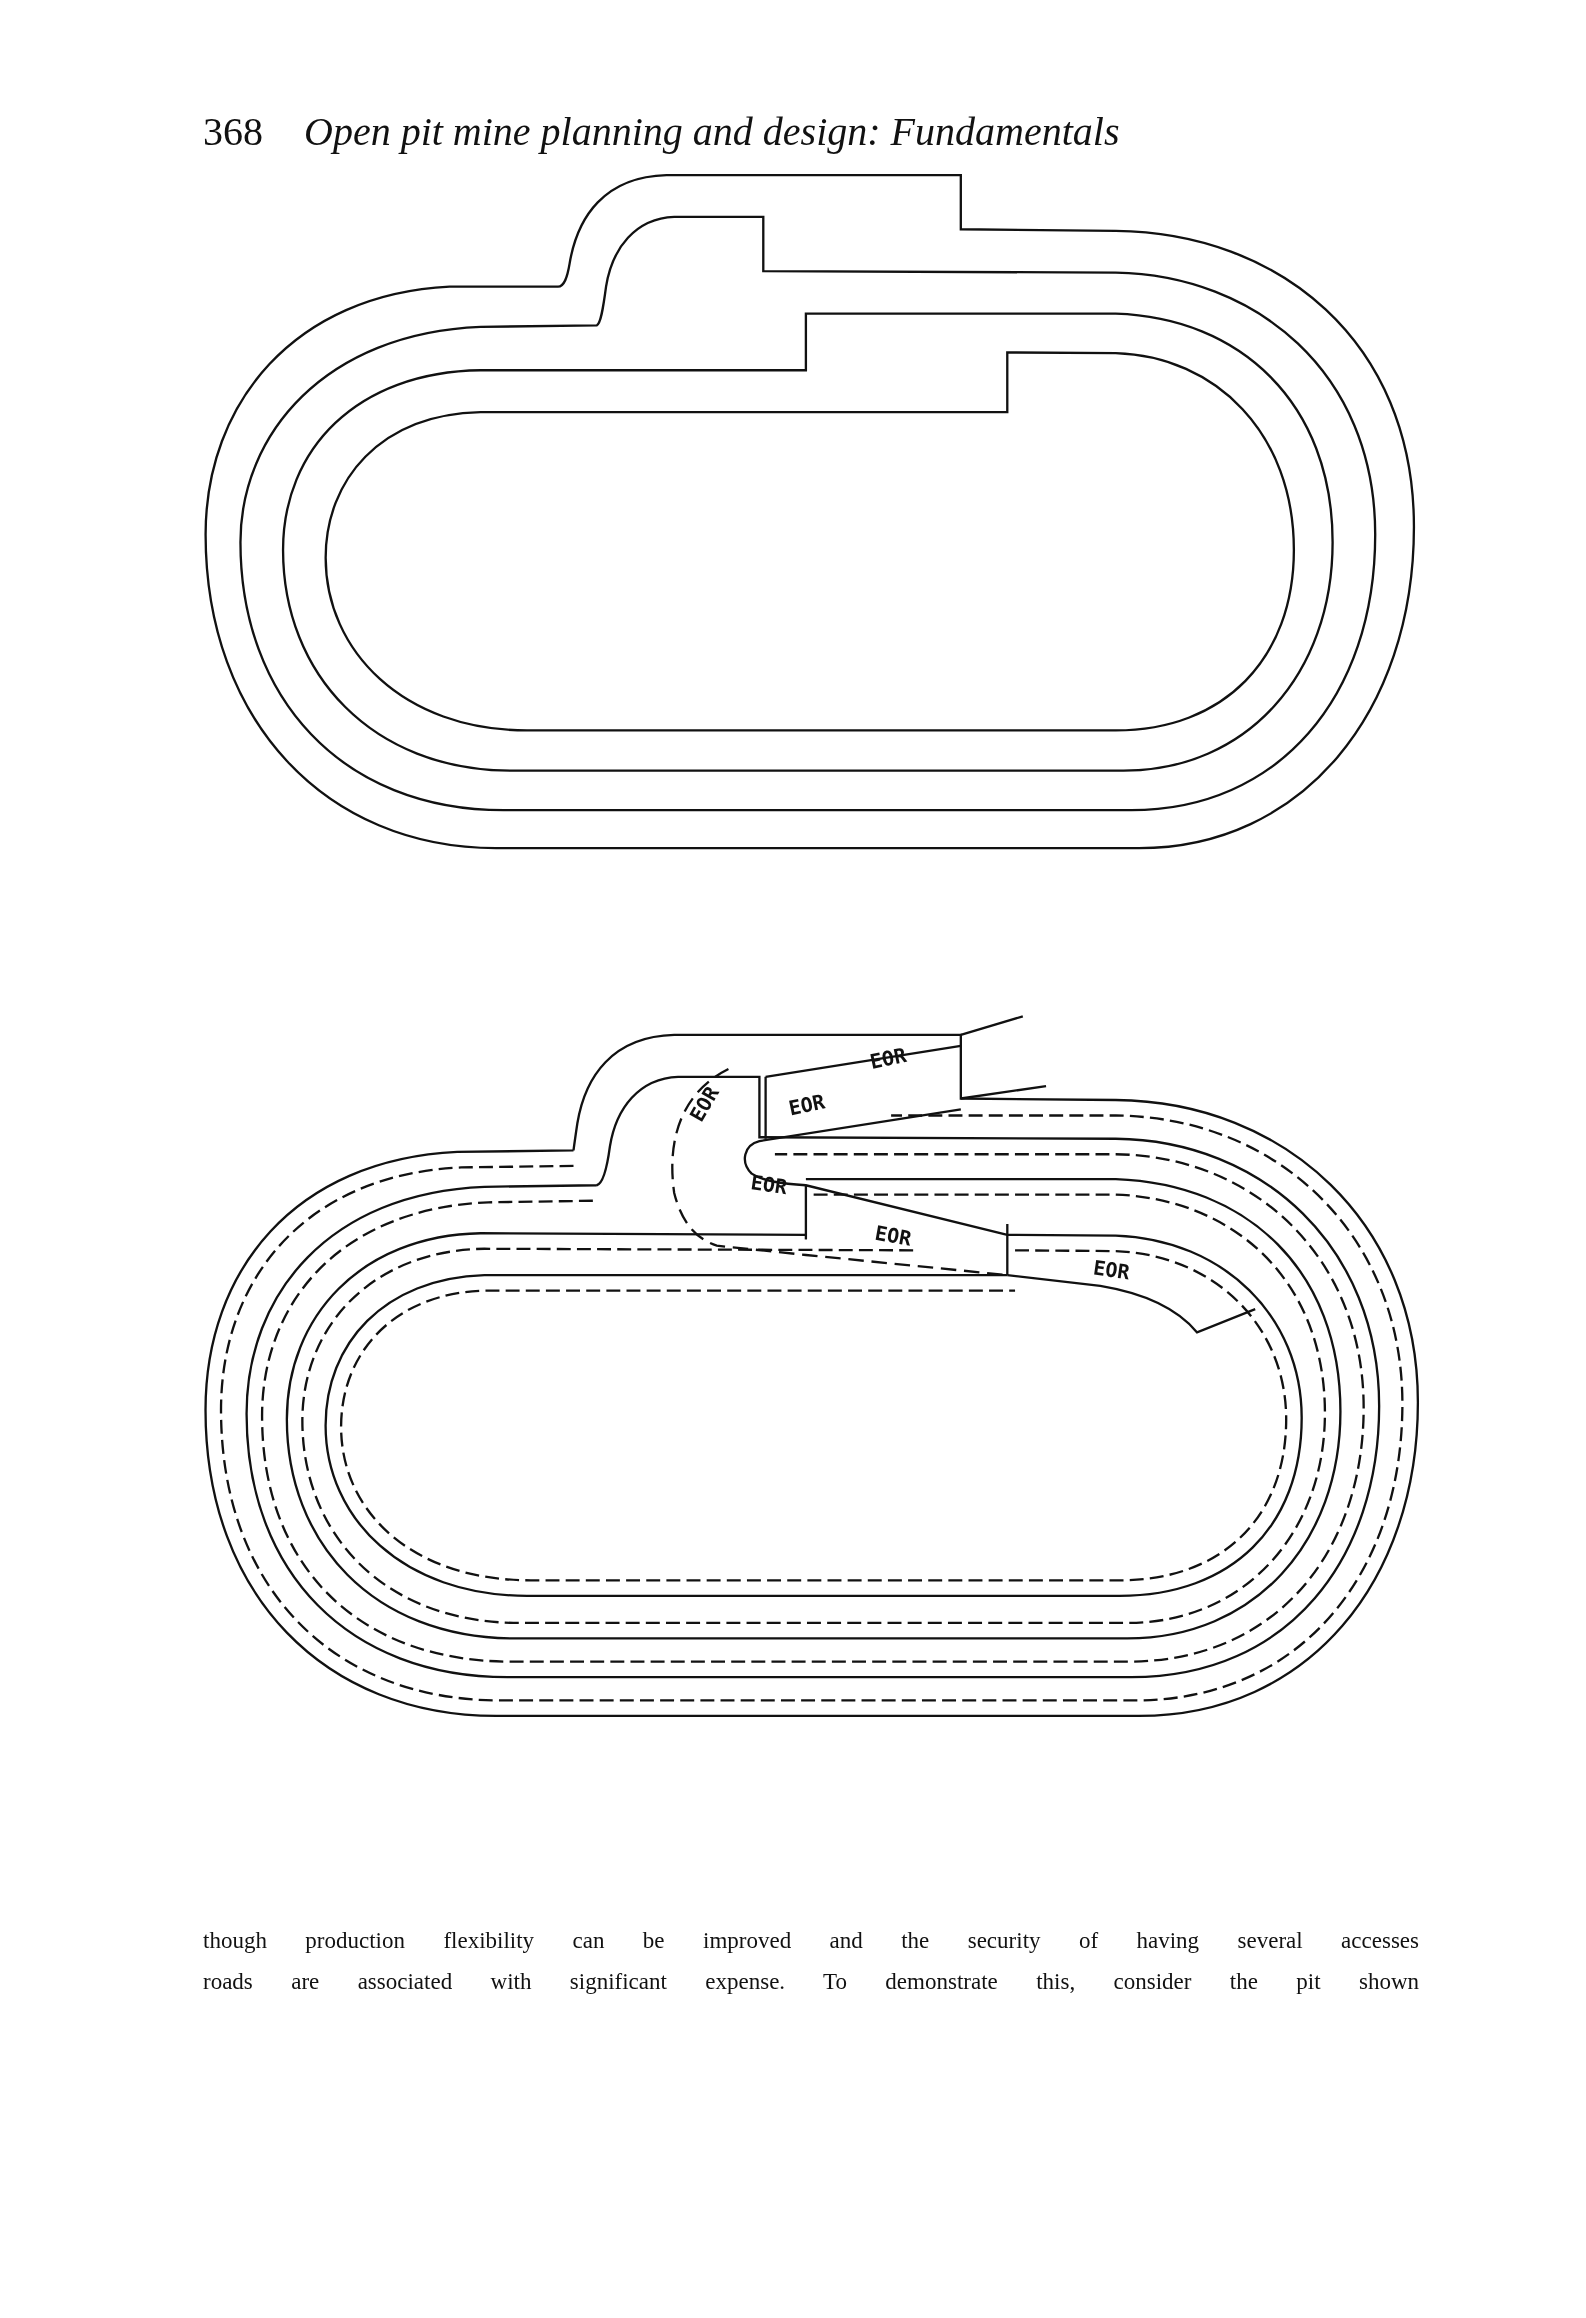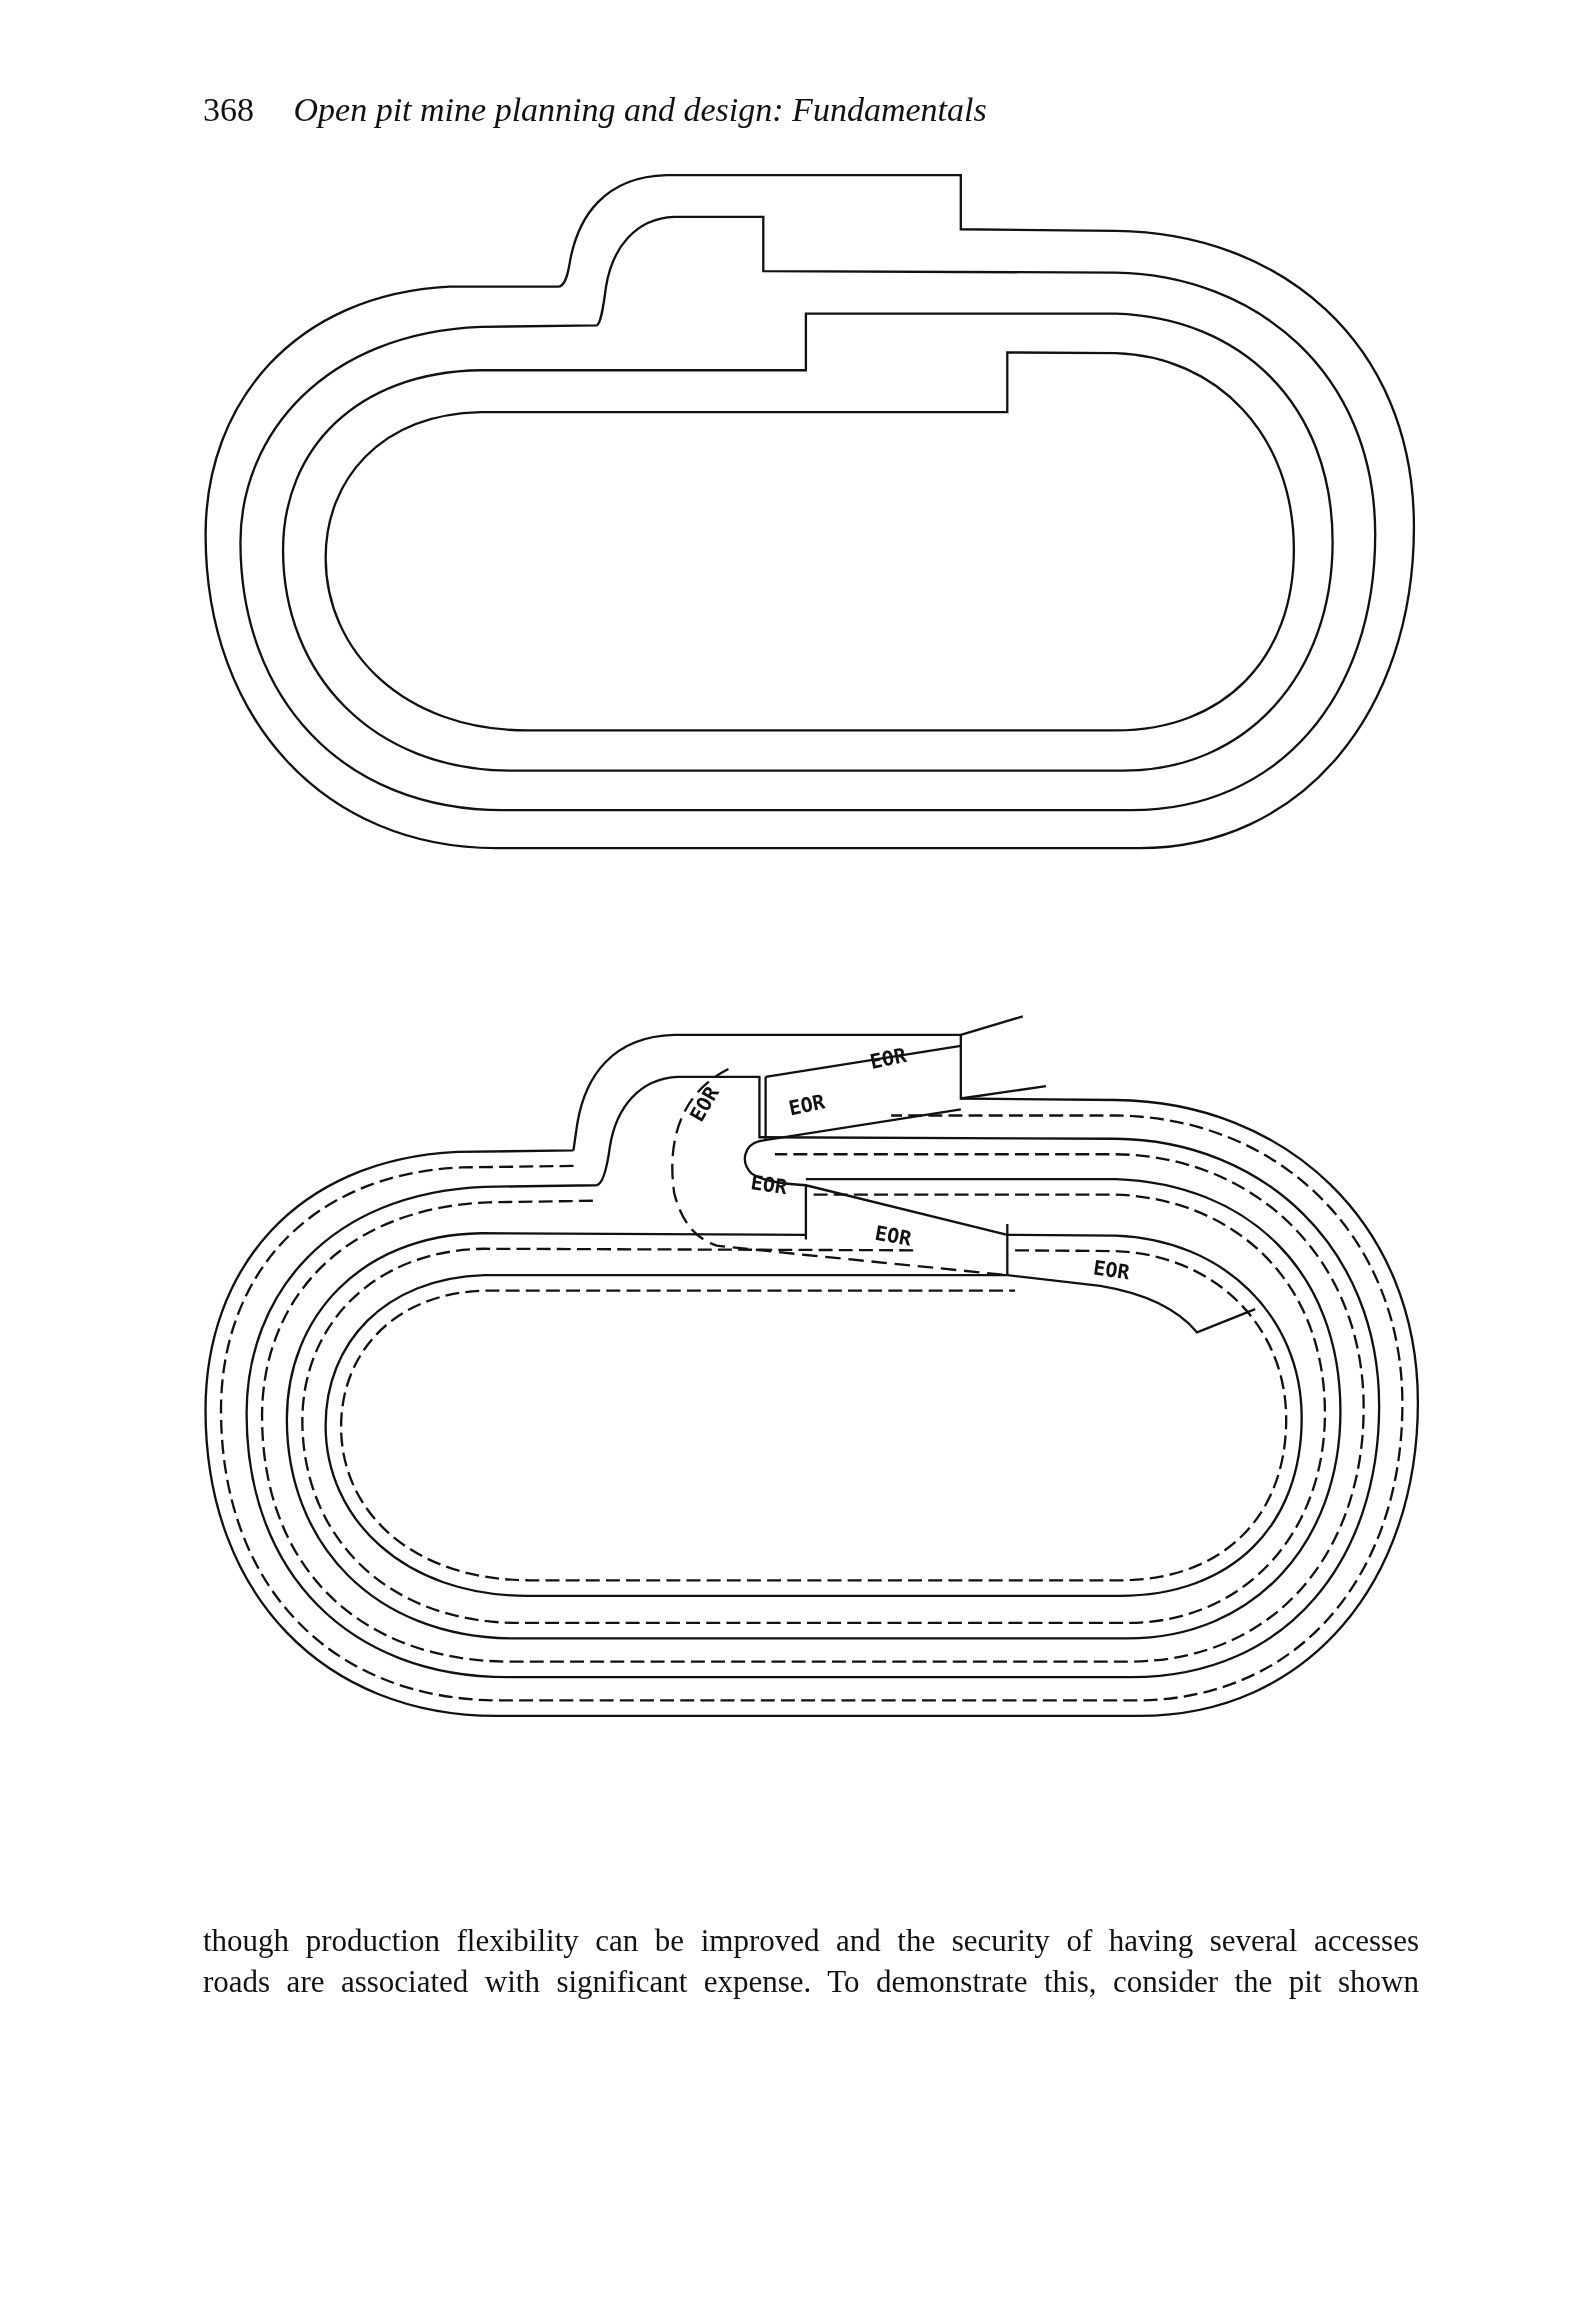--- a/index.html
+++ b/index.html
@@ -1,23 +1,23 @@
 <!DOCTYPE html>
 <html style="font-size:12.4px"><head>
 <meta charset="utf-8">
 <style>
   html, body { margin: 0; padding: 0; background: #ffffff; }
   body { width: 1587px; height: 2319px; position: relative; overflow: hidden; }
   .page { position: absolute; left: 0; top: 0; width: 1587px; height: 2319px; background: #fff; }
-  .header { position: absolute; left: 203px; top: 91px; font-family: "Liberation Serif", "DejaVu Serif", serif; font-size: 34px; color: #111; white-space: nowrap; }
+  .header { position: absolute; left: 203px; top: 108px; font-family: "Liberation Serif", "DejaVu Serif", serif; font-size: 40px; color: #111; white-space: nowrap; }
   .header .pageno { font-style: normal; margin-right: 31px; }
   .header .title { font-style: italic; }
   .fig { position: absolute; left: 0; top: 0; }
   .caption { position: absolute; left: 203px; font-family: "Liberation Serif", "DejaVu Serif", serif; font-size: 25px; color: #111; white-space: nowrap; }
-  .body-text { position: absolute; left: 203px; top: 1920px; width: 1216px; font-family: "Liberation Serif", "DejaVu Serif", serif; font-size: 31px; line-height: 41px; color: #111; text-align: justify; }
+  .body-text { position: absolute; left: 203px; top: 1920px; width: 1216px; font-family: "Liberation Serif", "DejaVu Serif", serif; font-size: 23px; line-height: 41px; color: #111; text-align: justify; }
   .body-text .line { display: block; text-align: justify; text-align-last: justify; height: 41px; white-space: nowrap; }
   .body-text .line.last { text-align-last: left; }
   svg text { font-family: "DejaVu Sans Mono", monospace; }
 </style>
 </head>
 <body>
 
 <div class="page">
 
   <div class="header">

